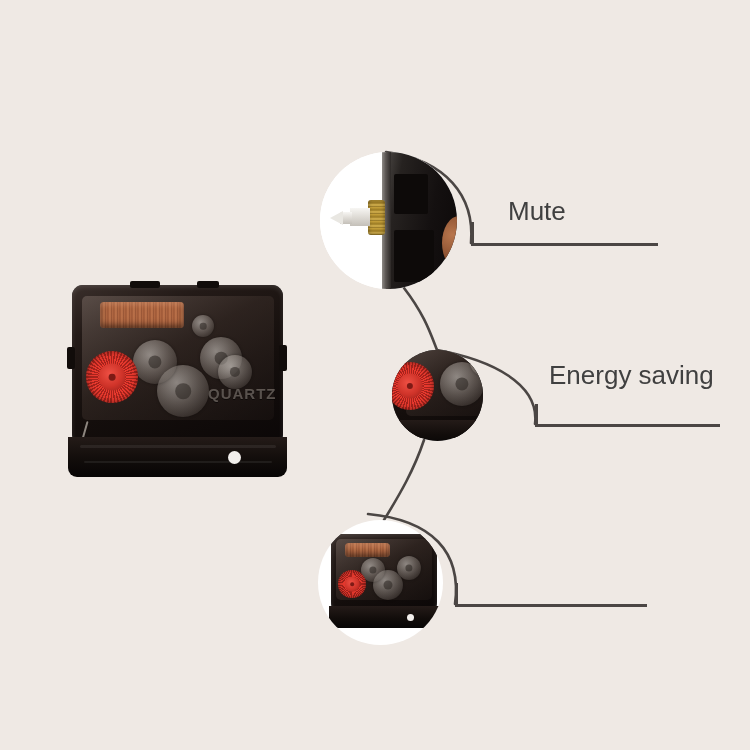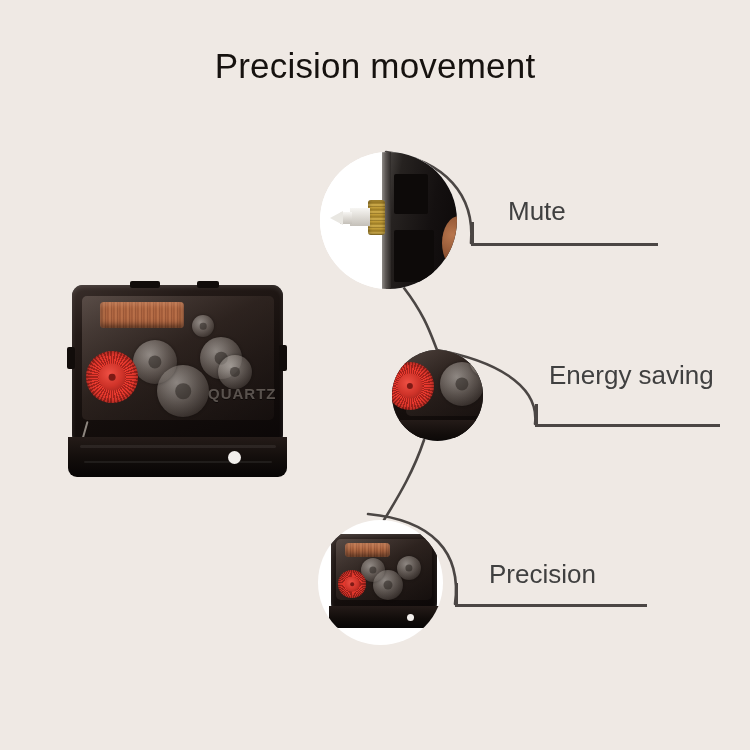--- a/index.html
+++ b/index.html
@@ -250,21 +250,20 @@
     position: absolute;
     border-radius: 50%;
     background: radial-gradient(circle at 30% 35%, #b8764d 0%, #7d4528 70%, #4a2817 100%);
   }
 </style>
 </head>
 <body>
 
 <div id="stage">
 
-  <div class="title">Precision movement</div>
 
   <div id="main-unit" class="mv">
     <div class="mv-case"></div>
 
     <div class="lug" style="left:58px; top:-4px; width:30px; height:7px;"></div>
     <div class="lug" style="left:125px; top:-4px; width:22px; height:7px;"></div>
     <div class="lug" style="left:-5px; top:62px; width:8px; height:22px;"></div>
     <div class="lug" style="left:207px; top:60px; width:8px; height:26px;"></div>
 
     <div class="mv-window" style="left:10px; top:11px; width:192px; height:124px;"></div>
@@ -353,15 +352,14 @@
   <div class="leader-v mute-v"></div>
   <div class="leader-h mute-h"></div>
   <div class="callout-label lbl-mute">Mute</div>
 
   <div class="leader-v energy-v"></div>
   <div class="leader-h energy-h"></div>
   <div class="callout-label lbl-energy">Energy saving</div>
 
   <div class="leader-v prec-v"></div>
   <div class="leader-h prec-h"></div>
-  <div class="callout-label lbl-prec">Precision</div>
 
 </div>
 
 </body></html>

